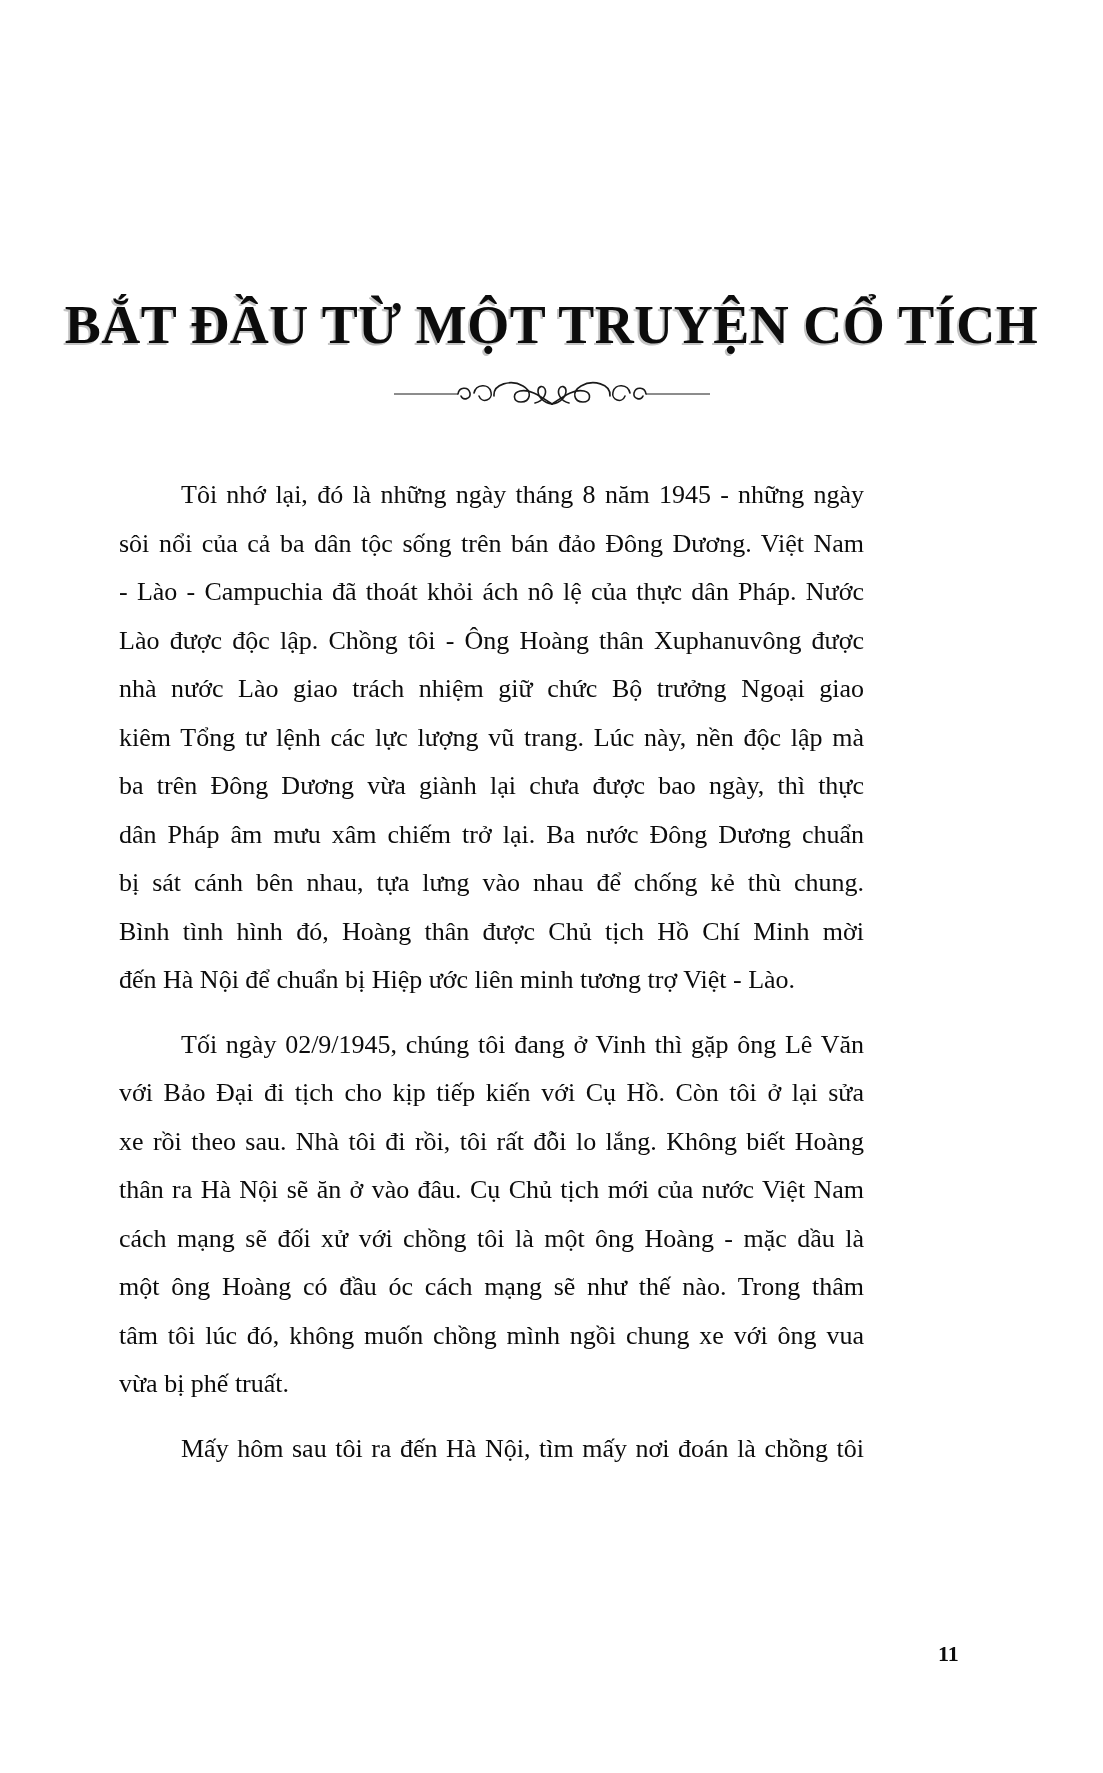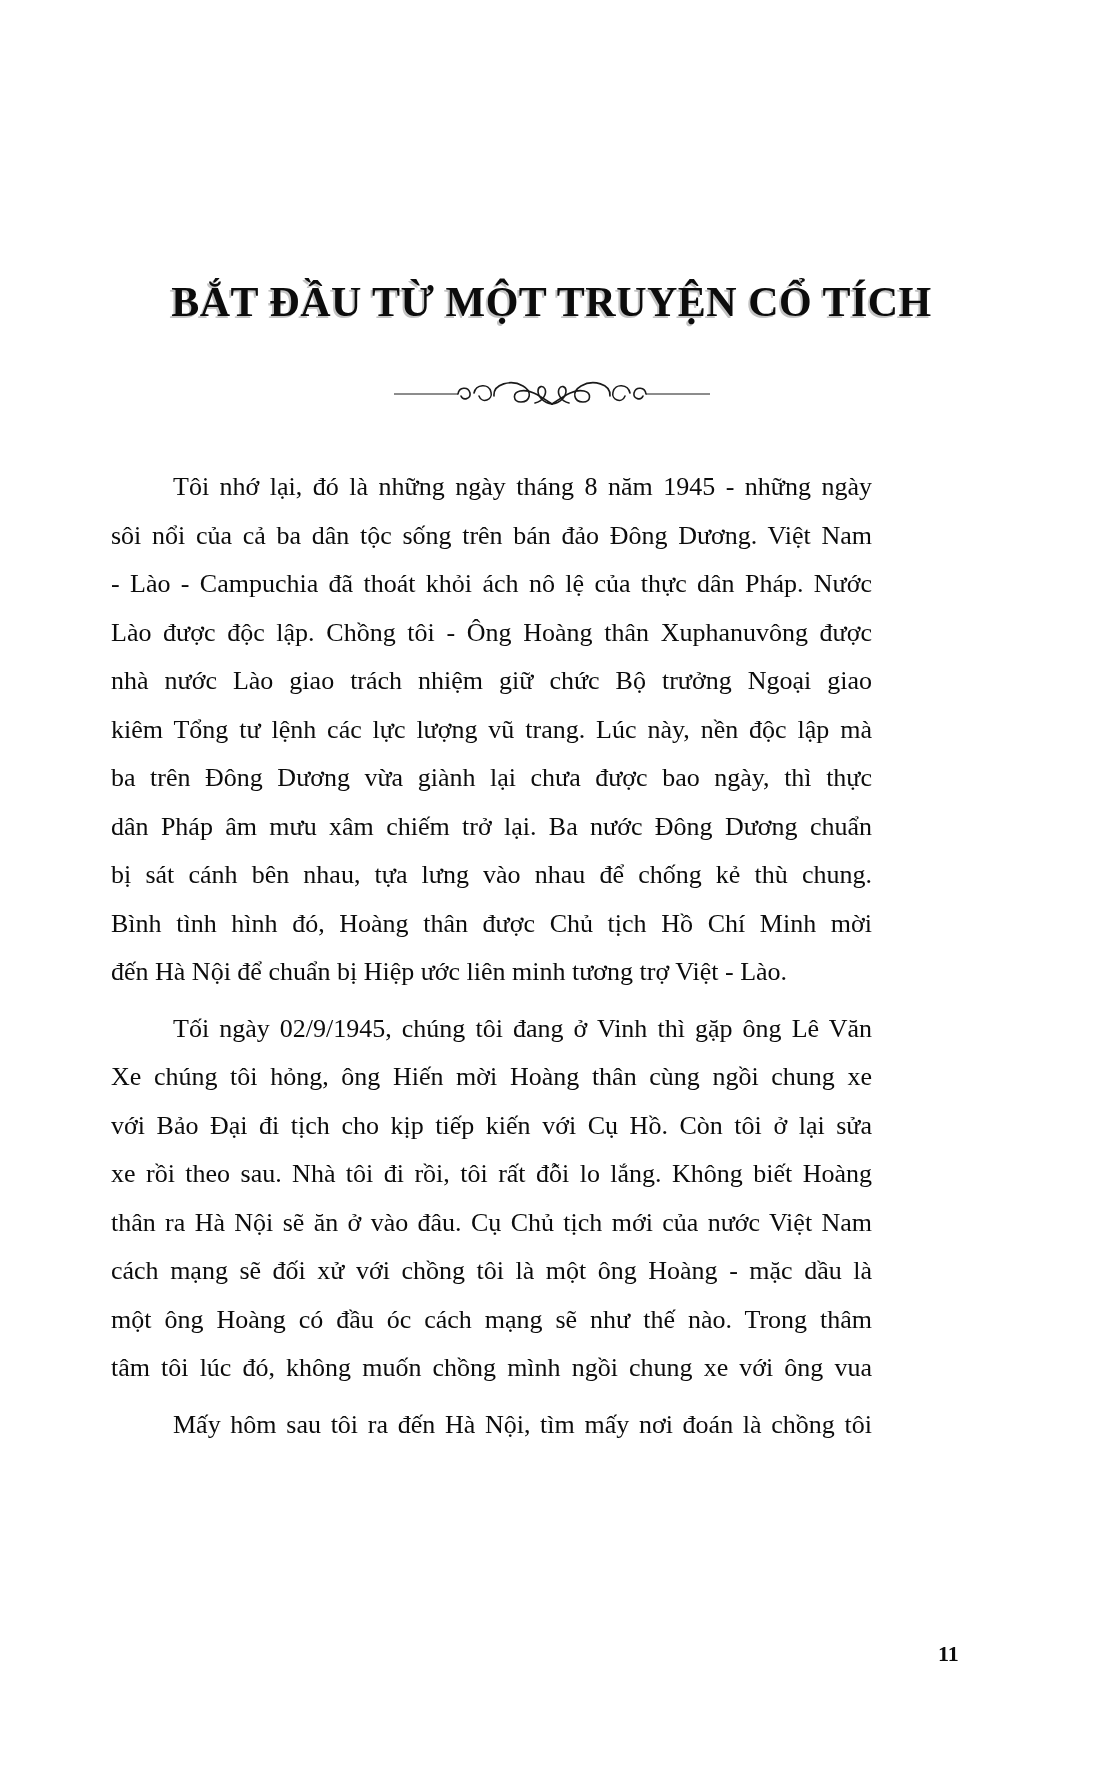--- a/index.html
+++ b/index.html
@@ -17,22 +17,22 @@
     overflow: hidden;
   }
   .title-block {
     position: absolute;
     top: 278px;
     left: 0;
     right: 0;
     text-align: center;
   }
   .chapter-title {
-    margin: 0;
-    font-size: 42px;
+    margin: 16px;
+    font-size: 54px;
     font-weight: bold;
     letter-spacing: 0.5px;
     color: var(--ink, #0c0c0c);
     text-shadow: -2px 2px 0 var(--shadow, #c4c4c4);
     white-space: nowrap;
   }
   .divider {
     position: absolute;
     top: 378px;
     left: 0;
@@ -42,21 +42,21 @@
   }
   .body-text {
     position: absolute;
     top: 455px;
     left: 103px;
     width: 777px;
     font-size: 26px;
     line-height: 48.5px;
   }
   .paragraph {
-    margin: 8px;
+    margin: 16px;
   }
   .line {
     text-align: justify;
     text-align-last: justify;
     overflow: hidden;
   }
   .line.first {
     text-indent: 62px;
   }
   .line.last {
@@ -107,27 +107,27 @@
         <div class="line">nhà nước Lào giao trách nhiệm giữ chức Bộ trưởng Ngoại giao</div>
         <div class="line">kiêm Tổng tư lệnh các lực lượng vũ trang. Lúc này, nền độc lập mà</div>
         <div class="line">ba trên Đông Dương vừa giành lại chưa được bao ngày, thì thực</div>
         <div class="line">dân Pháp âm mưu xâm chiếm trở lại. Ba nước Đông Dương chuẩn</div>
         <div class="line">bị sát cánh bên nhau, tựa lưng vào nhau để chống kẻ thù chung.</div>
         <div class="line">Bình tình hình đó, Hoàng thân được Chủ tịch Hồ Chí Minh mời</div>
         <div class="line last">đến Hà Nội để chuẩn bị Hiệp ước liên minh tương trợ Việt - Lào.</div>
       </div>
       <div class="paragraph">
         <div class="line first">Tối ngày 02/9/1945, chúng tôi đang ở Vinh thì gặp ông Lê Văn</div>
-        <div class="line">Xe chúng tôi hỏng, ông Hiến mời Hoàng thân cùng ngồi chung xe</div>
         <div class="line">với Bảo Đại đi tịch cho kịp tiếp kiến với Cụ Hồ. Còn tôi ở lại sửa</div>
         <div class="line">xe rồi theo sau. Nhà tôi đi rồi, tôi rất đỗi lo lắng. Không biết Hoàng</div>
         <div class="line">thân ra Hà Nội sẽ ăn ở vào đâu. Cụ Chủ tịch mới của nước Việt Nam</div>
         <div class="line">cách mạng sẽ đối xử với chồng tôi là một ông Hoàng - mặc dầu là</div>
         <div class="line">một ông Hoàng có đầu óc cách mạng sẽ như thế nào. Trong thâm</div>
         <div class="line">tâm tôi lúc đó, không muốn chồng mình ngồi chung xe với ông vua</div>
+        <div class="line last">vừa bị phế truất.</div>
       </div>
       <div class="paragraph">
         <div class="line first">Mấy hôm sau tôi ra đến Hà Nội, tìm mấy nơi đoán là chồng tôi</div>
       </div>
     </div>
 
   <div class="page-number">11</div>
 
 </div>
 

